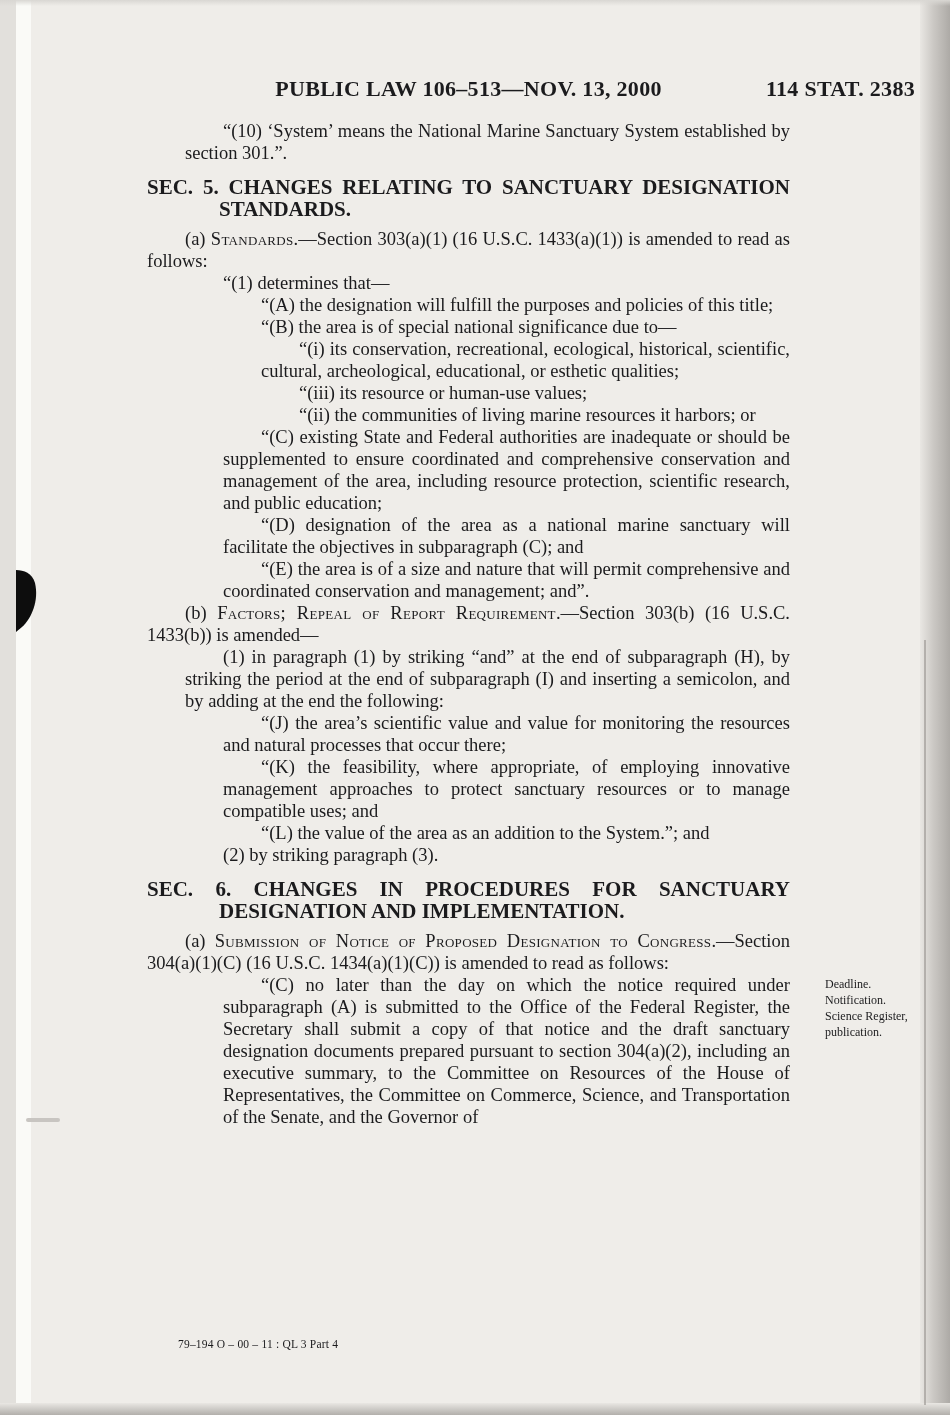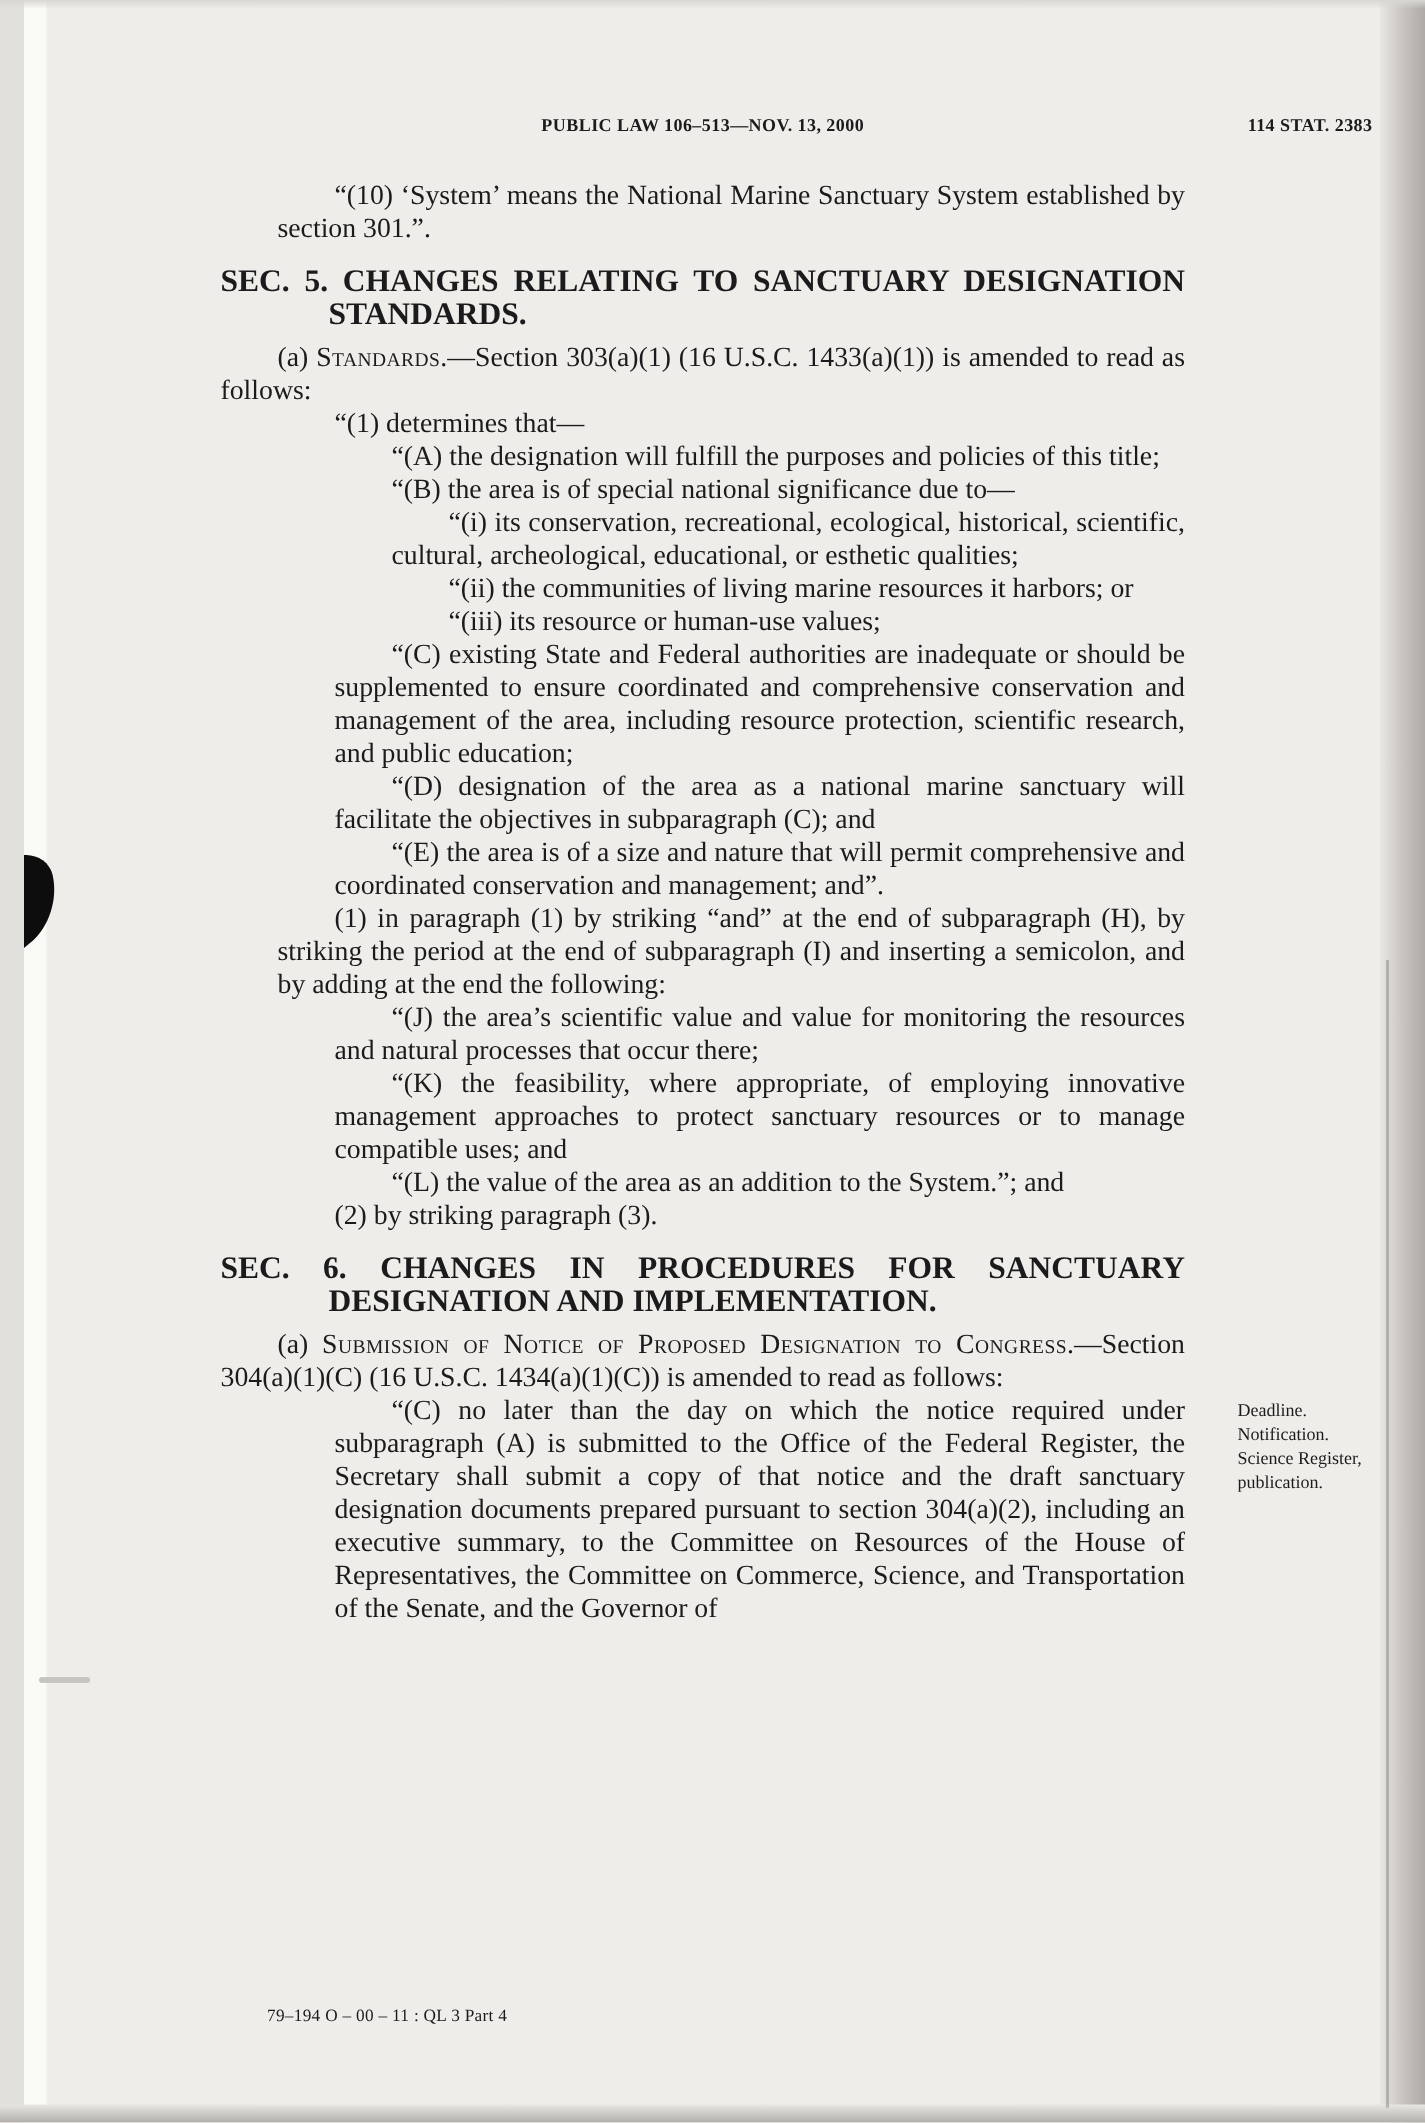--- a/index.html
+++ b/index.html
@@ -20,21 +20,21 @@
   .edge-bottom { position:absolute; left:0; right:0; bottom:0; height:12px;
     background:linear-gradient(to bottom,#e9e7e3,#b2afab); }
   .edge-top { position:absolute; left:0; right:0; top:0; height:6px;
     background:linear-gradient(to bottom,#d9d7d3,rgba(233,231,227,0)); }
   .scan-line-right { position:absolute; right:24px; top:640px; bottom:10px; width:2px; background:#8f8c88; opacity:.55; }
   .ink-mark { position:absolute; left:14px; top:570px; }
   .pencil-mark { position:absolute; left:26px; top:1118px; width:34px; height:4px; background:#c8c5c1; border-radius:2px; }
 
   
   .header { position:absolute; left:147px; top:76px; width:768px; height:26px;
-    font-weight:bold; font-size:12px; letter-spacing:.3px; }
+    font-weight:bold; font-size:22px; letter-spacing:.3px; }
   .header-law { position:absolute; left:0; width:643px; text-align:center; }
   .header-stat { position:absolute; right:0; top:0; text-align:right; }
 
   
   .doc-body { position:absolute; left:147px; top:120px; width:643px;
     font-size:18.5px; line-height:22px; }
   .para { text-align: justify; position: relative; }
   .p0 { margin-left:0;     text-indent:38px; }
   .p1 { margin-left:38px;  text-indent:38px; }
   .p2 { margin-left:76px;  text-indent:38px; }
@@ -72,25 +72,26 @@
 </div>
 
 <div class="doc-body">
     <div class="para p1"><span>“(10) ‘System’ means the National Marine Sanctuary System established by section 301.”.</span></div>
     <div class="para heading"><span>SEC. 5. CHANGES RELATING TO SANCTUARY DESIGNATION STANDARDS.</span></div>
     <div class="para p0"><span>(a) </span><span class="sc">Standards</span><span>.—Section 303(a)(1) (16 U.S.C. 1433(a)(1)) is amended to read as follows:</span></div>
     <div class="para p1"><span>“(1) determines that—</span></div>
     <div class="para p2"><span>“(A) the designation will fulfill the purposes and policies of this title;</span></div>
     <div class="para p2"><span>“(B) the area is of special national significance due to—</span></div>
     <div class="para p3"><span>“(i) its conservation, recreational, ecological, historical, scientific, cultural, archeological, educational, or esthetic qualities;</span></div>
+    <div class="para p3"><span>“(iii) its resource or human-use values;</span></div>
     <div class="para p3"><span>“(ii) the communities of living marine resources it harbors; or</span></div>
-    <div class="para p3"><span>“(iii) its resource or human-use values;</span></div>
     <div class="para p2"><span>“(C) existing State and Federal authorities are inadequate or should be supplemented to ensure coordinated and comprehensive conservation and management of the area, including resource protection, scientific research, and public education;</span></div>
     <div class="para p2"><span>“(D) designation of the area as a national marine sanctuary will facilitate the objectives in subparagraph (C); and</span></div>
     <div class="para p2"><span>“(E) the area is of a size and nature that will permit comprehensive and coordinated conservation and management; and”.</span></div>
+    <div class="para p0"><span>(b) </span><span class="sc">Factors; Repeal of Report Requirement</span><span>.—Section 303(b) (16 U.S.C. 1433(b)) is amended—</span></div>
     <div class="para p1"><span>(1) in paragraph (1) by striking “and” at the end of subparagraph (H), by striking the period at the end of subparagraph (I) and inserting a semicolon, and by adding at the end the following:</span></div>
     <div class="para p2"><span>“(J) the area’s scientific value and value for monitoring the resources and natural processes that occur there;</span></div>
     <div class="para p2"><span>“(K) the feasibility, where appropriate, of employing innovative management approaches to protect sanctuary resources or to manage compatible uses; and</span></div>
     <div class="para p2"><span>“(L) the value of the area as an addition to the System.”; and</span></div>
     <div class="para p1"><span>(2) by striking paragraph (3).</span></div>
     <div class="para heading"><span>SEC. 6. CHANGES IN PROCEDURES FOR SANCTUARY DESIGNATION AND IMPLEMENTATION.</span></div>
     <div class="para p0"><span>(a) </span><span class="sc">Submission of Notice of Proposed Designation to Congress</span><span>.—Section 304(a)(1)(C) (16 U.S.C. 1434(a)(1)(C)) is amended to read as follows:</span></div>
     <div class="para p2"><span>“(C) no later than the day on which the notice required under subparagraph (A) is submitted to the Office of the Federal Register, the Secretary shall submit a copy of that notice and the draft sanctuary designation documents prepared pursuant to section 304(a)(2), including an executive summary, to the Committee on Resources of the House of Representatives, the Committee on Commerce, Science, and Transportation of the Senate, and the Governor of</span><span class="margin-note">
         <span class="note-line">Deadline.</span>
         <span class="note-line">Notification.</span>

